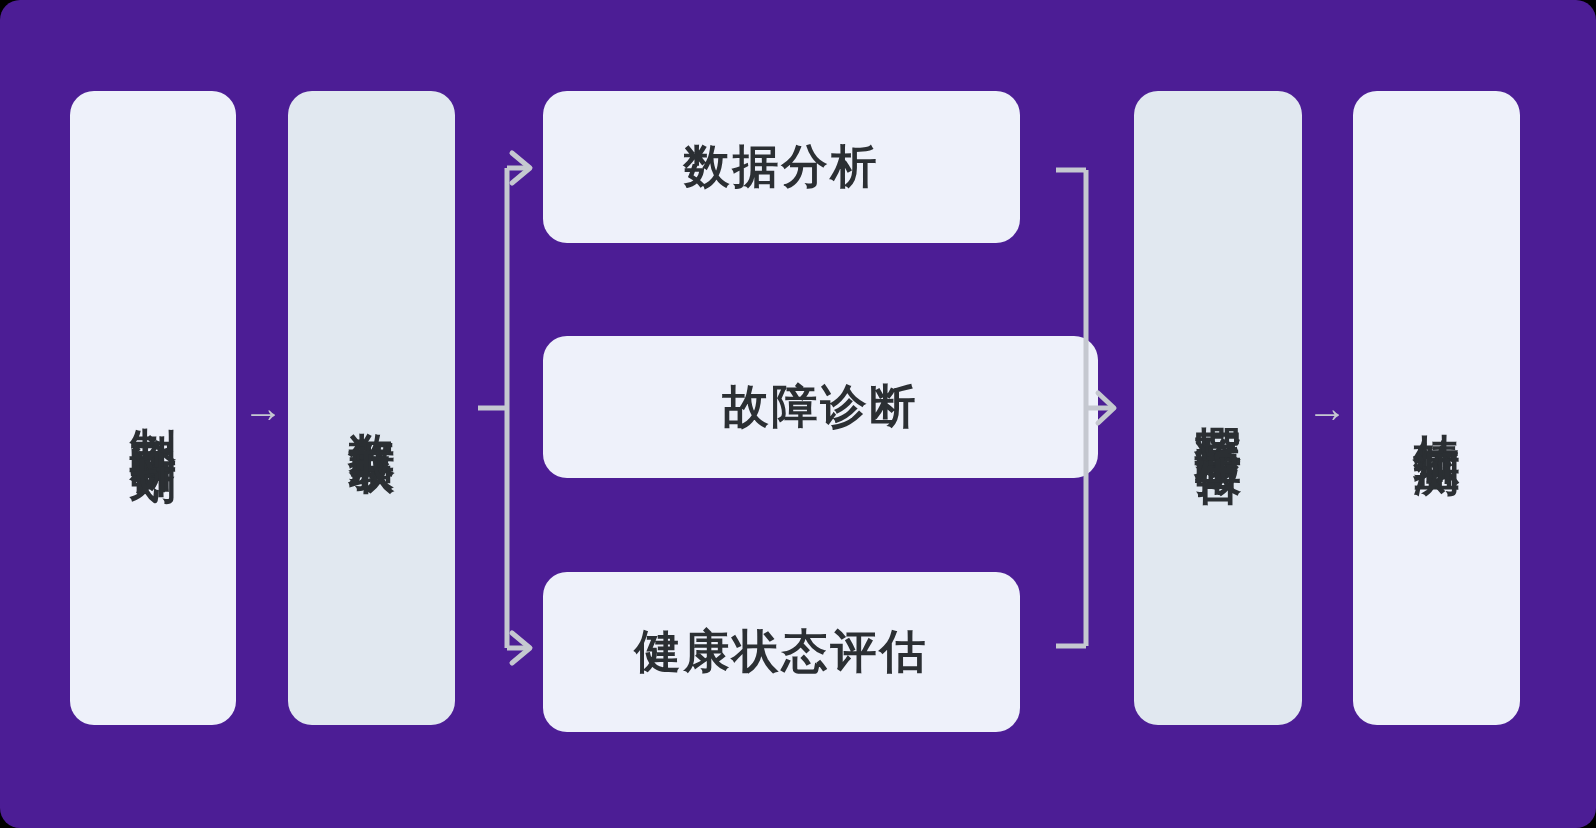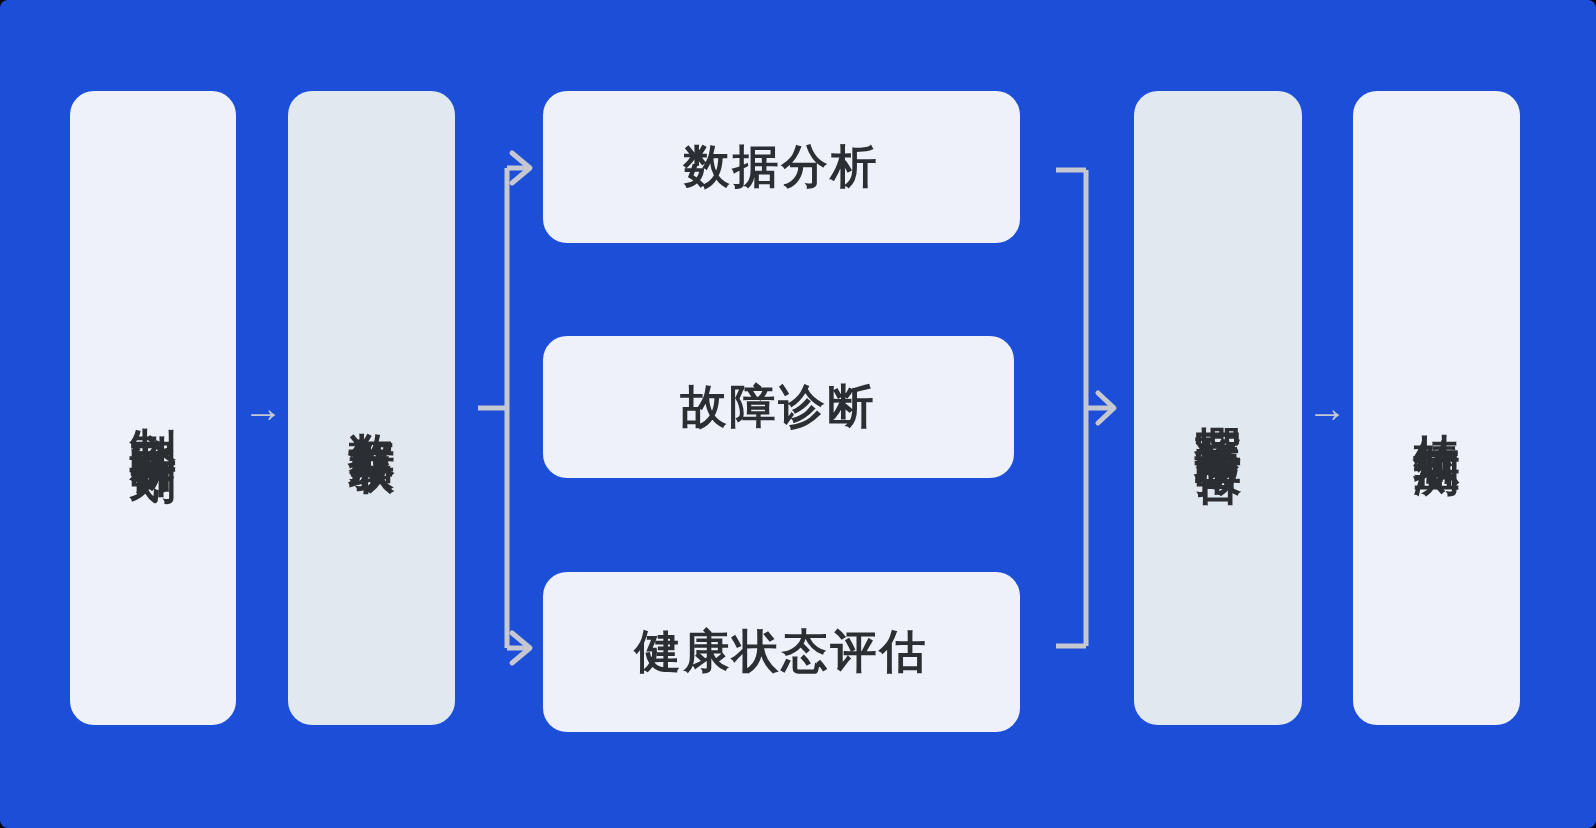--- a/index.html
+++ b/index.html
@@ -11,22 +11,22 @@
     width: 1596px;
     height: 828px;
     overflow: hidden;
     font-family: "Liberation Sans", "DejaVu Sans", sans-serif;
   }
 
   #canvas {
     position: relative;
     width: 1596px;
     height: 828px;
-    background: #1d4ed8;
-    border-radius: 8px;
+    background: #4c1d95;
+    border-radius: 20px;
     overflow: hidden;
   }
 
   .node {
     position: absolute;
     box-sizing: border-box;
     display: flex;
     align-items: center;
     justify-content: center;
     border-radius: 24px;
@@ -56,21 +56,21 @@
   }
 
   
   #node-plan        { left: 70px;   top: 91px;  width: 166px; height: 634px; background: #eef1fa; }
   #node-acquire     { left: 288px;  top: 91px;  width: 167px; height: 634px; background: #e1e8f0; }
   #node-report      { left: 1134px; top: 91px;  width: 168px; height: 634px; background: #e1e8f0; }
   #node-monitor     { left: 1353px; top: 91px;  width: 167px; height: 634px; background: #eef1fa; }
 
   
   #node-analysis    { left: 543px;  top: 91px;  width: 477px; height: 152px; background: #eef1fa; }
-  #node-fault       { left: 543px;  top: 336px; width: 471px; height: 142px; background: #eef1fa; }
+  #node-fault       { left: 543px;  top: 336px; width: 555px; height: 142px; background: #eef1fa; }
   #node-health      { left: 543px;  top: 572px; width: 477px; height: 160px; background: #eef1fa; }
 
   
   .arrow-glyph {
     position: absolute;
     color: #c5c8d0;
     font-size: 40px;
     line-height: 1;
     user-select: none;
   }

